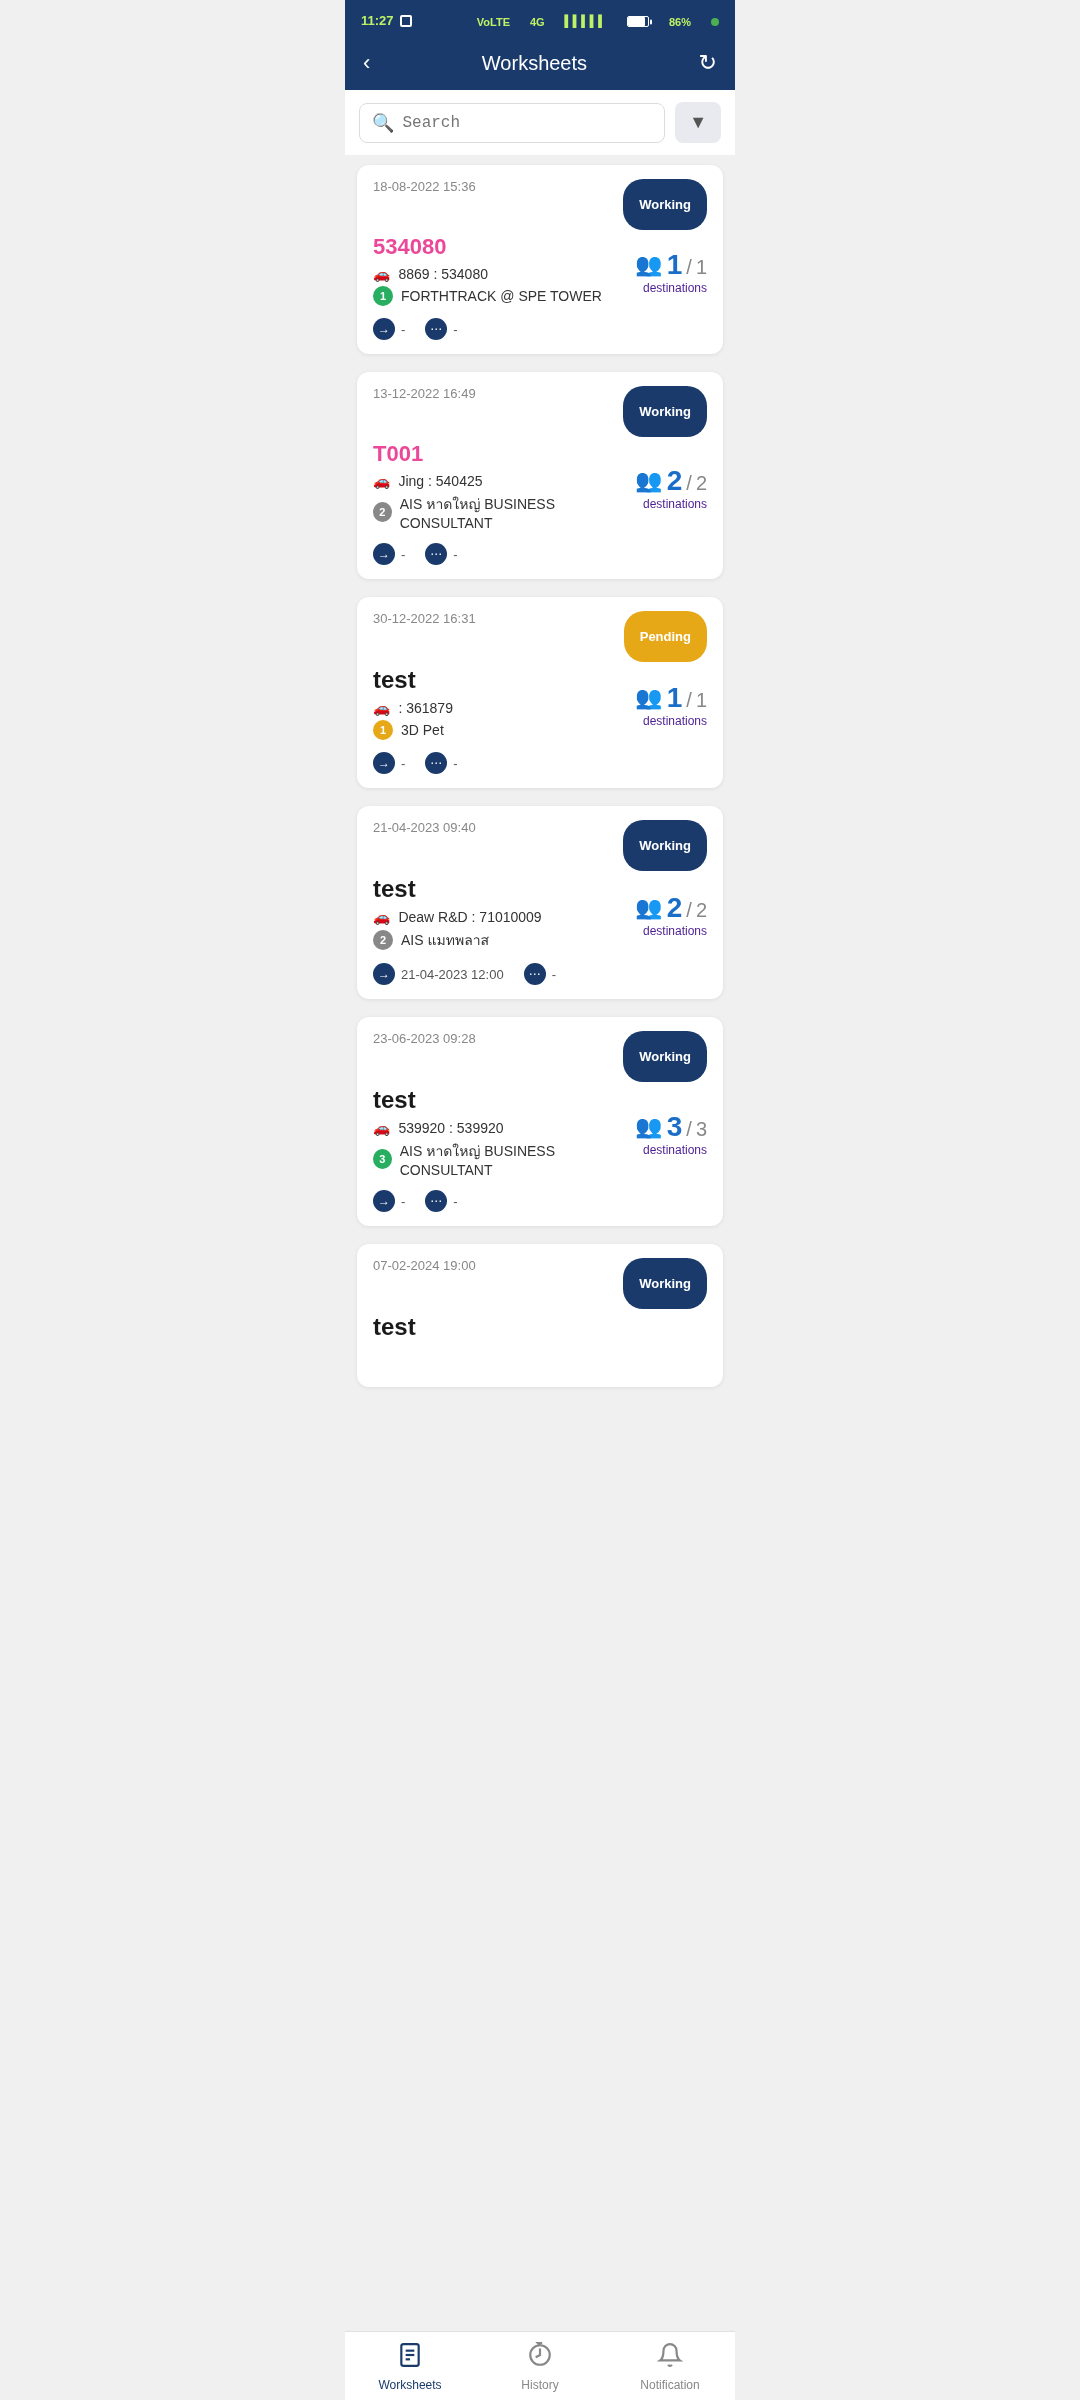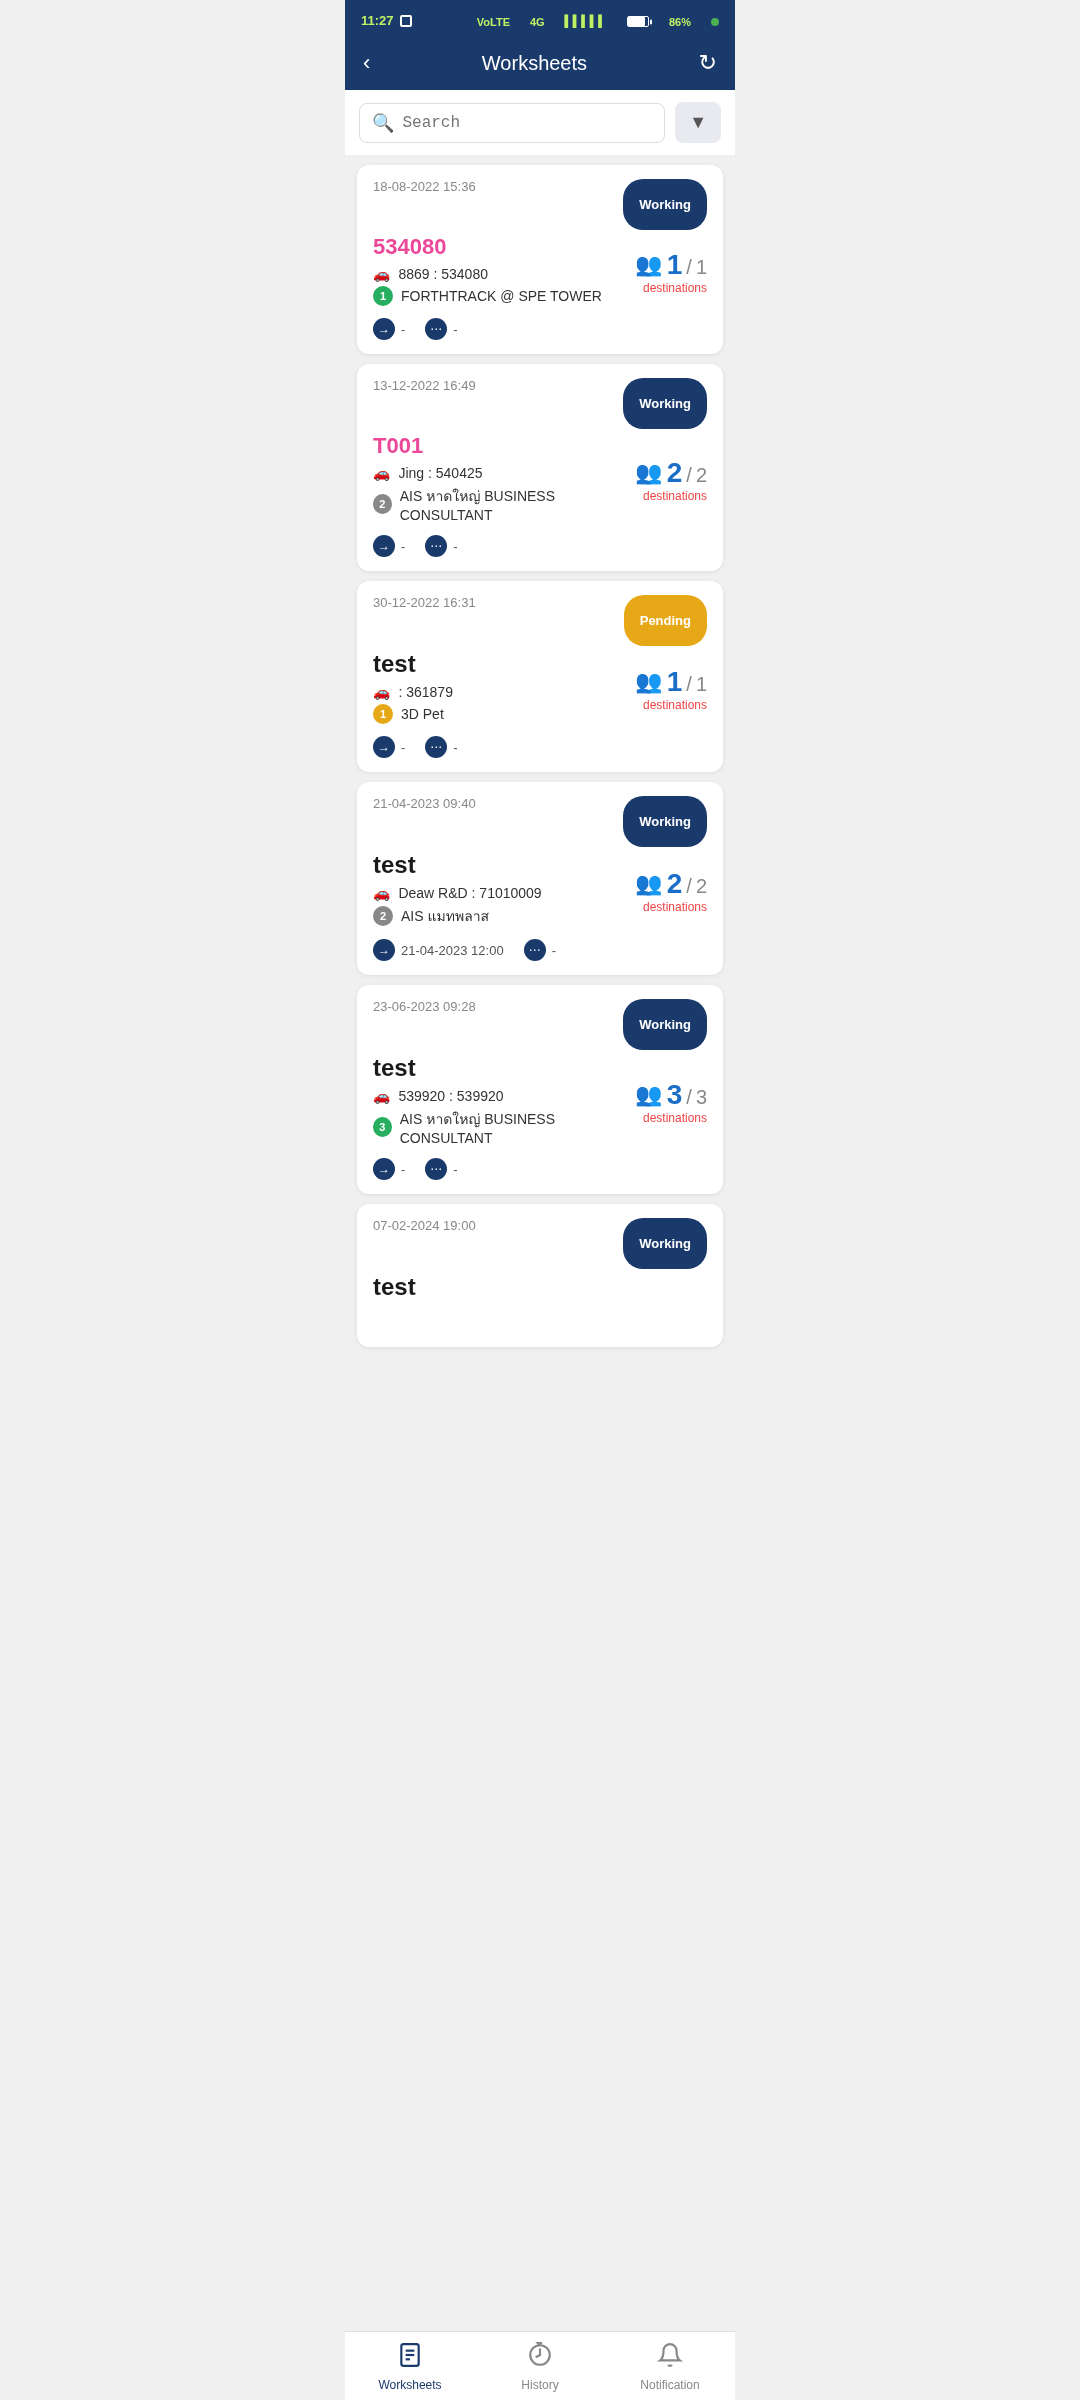--- a/index.html
+++ b/index.html
@@ -81,21 +81,21 @@
       cursor: pointer;
       font-size: 18px;
       color: #555;
     }
 
     
     .scroll-area {
       padding: 10px 12px;
       display: flex;
       flex-direction: column;
-      gap: 10px;
+      gap: 18px;
       padding-bottom: 80px;
     }
 
     
     .card {
       background: white;
       border-radius: 12px;
       padding: 14px 16px;
       box-shadow: 0 1px 4px rgba(0,0,0,0.08);
     }
@@ -135,21 +135,21 @@
       justify-content: center;
     }
     .dest-count {
       display: flex;
       align-items: baseline;
       gap: 4px;
     }
     .dest-num { font-size: 28px; font-weight: 700; color: #1a6ec7; }
     .dest-slash { font-size: 20px; color: #888; }
     .dest-total { font-size: 20px; color: #888; }
-    .dest-label { font-size: 12px; color: #ef4444; }
+    .dest-label { font-size: 12px; color: #4c1d95; }
 
     .card-body-row {
       display: flex;
       justify-content: space-between;
       align-items: center;
     }
 
     .card-footer {
       display: flex;
       gap: 20px;

